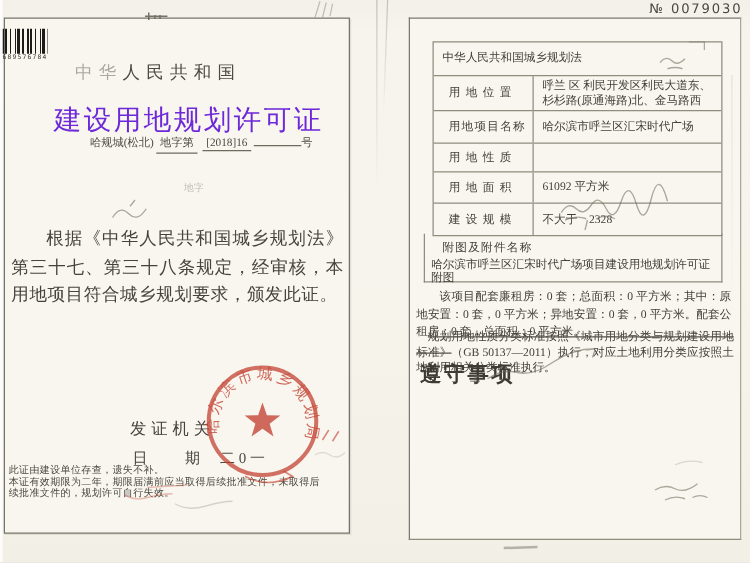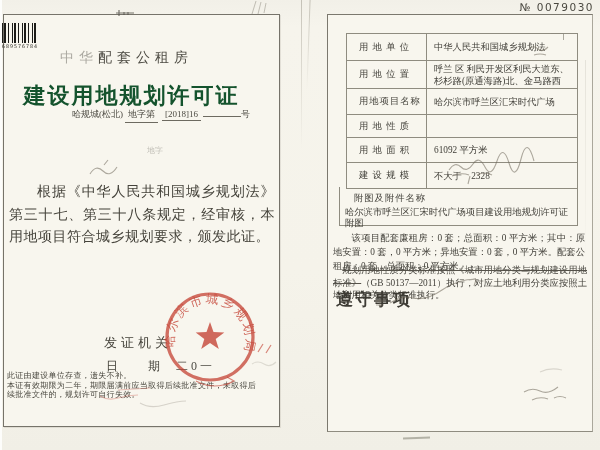--- a/index.html
+++ b/index.html
@@ -16,22 +16,22 @@
   #pageR { left:327px; top:14px; width:266px; height:418px;
     border:1.5px solid #7b786e; border-right-color:#aaa79b; border-bottom-color:#8f8c80; }
   
   .barcode { position:absolute; left:-2px; top:8px; width:38px; height:30px; }
   .barcode .bars { width:36px; height:20px;
     background:repeating-linear-gradient(90deg,#1c1b18 0 1px,transparent 1px 2px,#1c1b18 2px 4px,transparent 4px 6px,#1c1b18 6px 7px,transparent 7px 10px); }
   .barcode .digits { font-family:"DejaVu Sans Mono",monospace; font-size:5px; letter-spacing:1px; color:#33312c; }
   .national { position:absolute; left:0; right:30px; top:34px; text-align:center;
     font-size:14px; letter-spacing:5px; color:#4c4a42; white-space:nowrap; }
   .national .fade2 { opacity:.45; filter:blur(.4px); }
-  .cert-title { position:absolute; left:0; right:20px; top:66px; text-align:center;
-    font-size:22px; font-weight:bold; letter-spacing:2px; color:#14532d; white-space:nowrap; }
+  .cert-title { position:absolute; left:0; right:20px; top:66px; text-align:right;
+    font-size:22px; font-weight:normal; letter-spacing:2px; color:#6d28d9; white-space:nowrap; }
   .docno { position:absolute; left:68px; top:92px; font-size:9px; color:#4c4a42; white-space:nowrap; }
   .docno .u { border-bottom:1px solid #6d6a60; padding:0 3px 1px; margin:0 2px; display:inline-block; }
   .docno .blank { display:inline-block; width:38px; border-bottom:1px solid #6d6a60; height:10px; }
   .faintnote { position:absolute; left:143px; top:130px; font-size:8px; color:#55524a; opacity:.35; filter:blur(.3px); }
   .bodytext { position:absolute; left:5px; top:166px; width:266px; font-size:14px;
     line-height:1.62; text-indent:2em; color:#45433b; text-align:justify; letter-spacing:.5px; }
   .issuer { position:absolute; left:100px; top:319px; font-size:13px; letter-spacing:4px; color:#45433b; }
   .daterow { position:absolute; left:102px; top:343px; font-size:12px; color:#45433b; letter-spacing:2px; white-space:nowrap; }
   .daterow .dval { margin-left:14px; letter-spacing:3px; color:#4c4a42; }
   .seal { position:absolute; left:158px; top:274px; width:96px; height:96px; opacity:.88; }
@@ -83,21 +83,21 @@
 
 <div id="scan">
 
   <div class="page" id="pageL">
 
     <div class="barcode">
       <div class="bars"></div>
       <div class="digits">689576784</div>
     </div>
 
-    <div class="national"><span class="fade2">中华</span><span>配套公租房</span></div>
+    <div class="national"><span class="fade2">中华</span><span>人民共和国</span></div>
 
     <div class="cert-title">建设用地规划许可证</div>
 
     <div class="docno"><span>哈规城(松北)</span><span class="u">地字第</span><span class="u">[2018]16</span><span class="blank"></span><span>号</span></div>
 
     <div class="faintnote">地字</div>
 
     <div class="bodytext">根据《中华人民共和国城乡规划法》第三十七、第三十八条规定，经审核，本用地项目符合城乡规划要求，颁发此证。</div>
 
     <div class="issuer">发证机关</div>
@@ -121,21 +121,20 @@
       <div>续批准文件的，规划许可自行失效。</div>
     </div>
   </div>
 
   <div class="serial">№  0079030</div>
 
   <div class="page" id="pageR">
 
     <div class="rtable">
       <div class="rrow h27">
-        <div class="rlabel">用 地 单 位</div>
         <div class="rvalue">中华人民共和国城乡规划法</div>
       </div>
       <div class="rrow h28">
         <div class="rlabel">用 地 位 置</div>
         <div class="rvalue">呼兰 区 利民开发区利民大道东、杉杉路(原通海路)北、金马路西</div>
       </div>
       <div class="rrow h26">
         <div class="rlabel">用地项目名称</div>
         <div class="rvalue">哈尔滨市呼兰区汇宋时代广场</div>
       </div>

